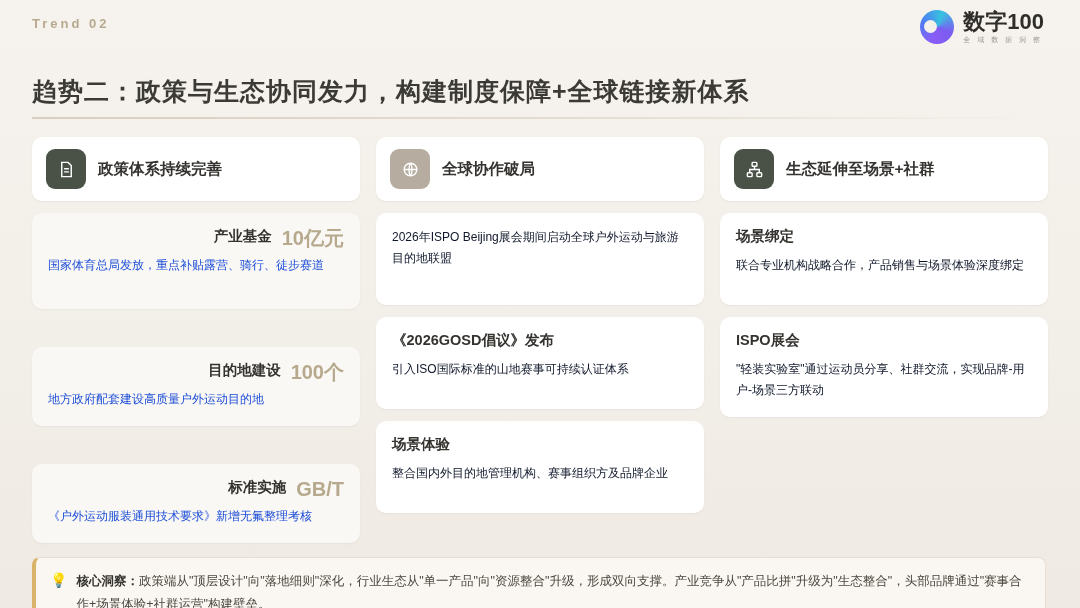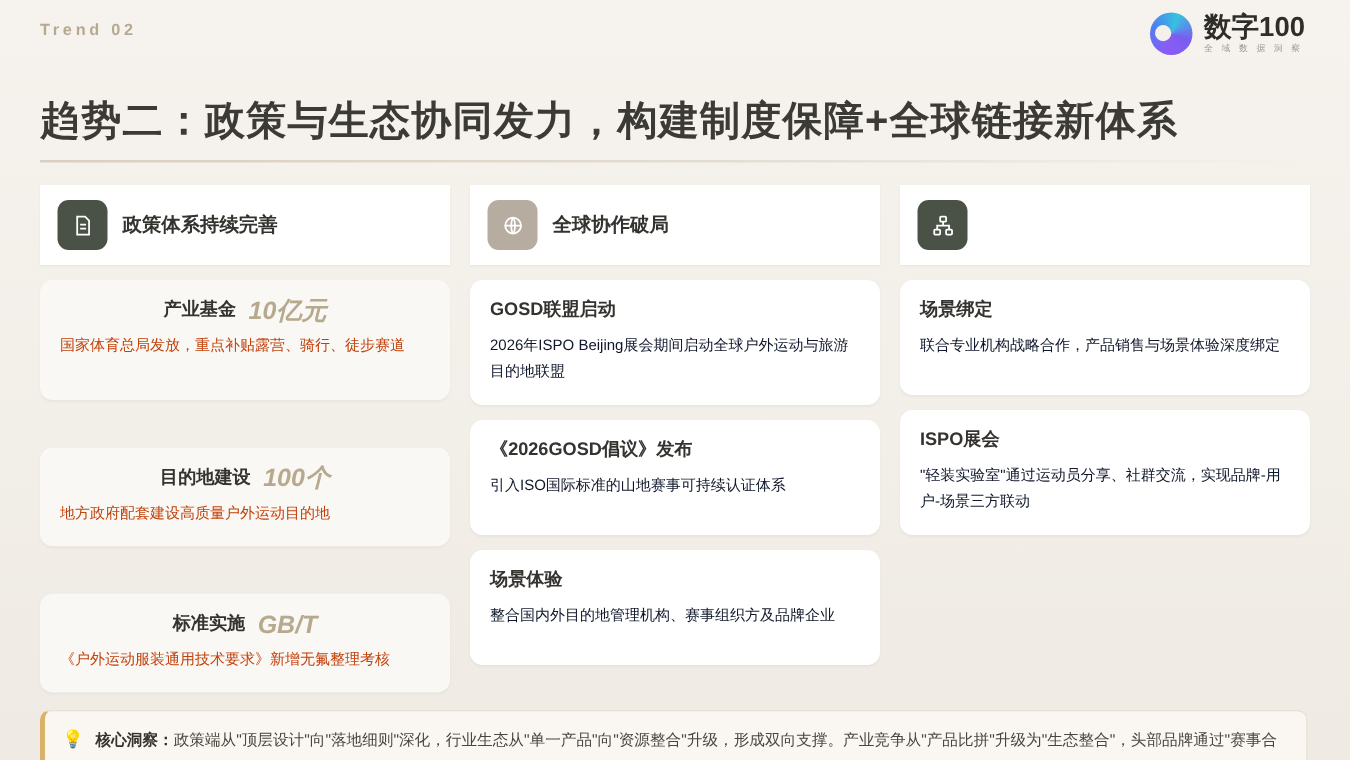--- a/index.html
+++ b/index.html
@@ -18,21 +18,21 @@
     padding: 0 32px;
   }
 
   
   .header { padding-top: 16px; position: relative; }
   .trend-label {
     font-size: 13px; letter-spacing: 3px; color: #b7a98f;
     font-weight: 700; margin-bottom: 8px;
   }
   .title {
-    font-size: 32px; font-weight: 700; color: #3c3a35;
+    font-size: 25px; font-weight: 700; color: #3c3a35;
     letter-spacing: 1px;
     margin-top: 44px;
   }
   .title-underline {
     margin-top: 9px;
     height: 2px; width: 1014px;
     background: linear-gradient(90deg,#d8cfc0 0%, #e4ddd2 55%, rgba(228,221,210,0) 100%);
   }
 
   .logo {
@@ -59,51 +59,51 @@
   
   .columns {
     display: flex; gap: 16px;
     margin-top: 18px;
   }
   .col { width: 330px; display: flex; flex-direction: column; gap: 12px; }
 
   .col-head {
     display: flex; align-items: center; gap: 12px;
     background: #ffffff;
-    border-radius: 0;
+    border-radius: 10px;
     padding: 12px 14px;
     box-shadow: 0 1px 2px rgba(120,110,95,.08);
   }
   .col-head .badge {
     width: 40px; height: 40px; border-radius: 9px;
     display:flex; align-items:center; justify-content:center;
     color: #fff; flex: 0 0 auto;
   }
   .badge-a { background: #4a5248; }
   .badge-b { background: #b6ada0; }
   .badge-c { background: #4a5248; }
   .col-head .htxt { font-size: 15.5px; font-weight: 700; color: #35332f; }
 
   .card {
     background: #ffffff;
     border-radius: 10px;
     padding: 14px 16px 16px 16px;
     box-shadow: 0 1px 2px rgba(120,110,95,.07);
   }
   .card.tall-a1 { min-height: 96px; }
-  .card-row { display: flex; align-items: flex-start; justify-content: center; gap: 10px;}
+  .card-row { display: flex; align-items: flex-start; justify-content: flex-end; gap: 10px;}
   .card-title { font-size: 14.5px; font-weight: 700; color: #35332f; margin-bottom: 9px; }
   .card-metric {
-    font-size: 20px; font-weight: 700; font-style: italic;
+    font-size: 20px; font-weight: 700; 
     color: #b6a98e; white-space: nowrap; line-height: 1.1;
   }
   .card-desc { font-size: 12px; color: #0f172a; line-height: 1.75; }
 
   .col-a .card { background: #faf8f4; }
-  .col-a .card-desc { color: #c2410c; }
+  .col-a .card-desc { color: #1d4ed8; }
 
   
   .col-a .card:nth-of-type(1) { padding-bottom: 18px; }
   .sp-a { height: 14px; }
   .col-b .card { min-height: 92px; }
   .col-c .card { min-height: 92px; }
 
   
   .insight {
     margin-top: 14px;
@@ -185,21 +185,20 @@
         <div class="badge badge-b">
           <svg width="19" height="19" viewBox="0 0 24 24" fill="none" stroke="#fff" stroke-width="1.8">
             <circle cx="12" cy="12" r="8"></circle>
               <path d="M4 12h16M12 4c2.5 3 2.5 13 0 16M12 4c-2.5 3-2.5 13 0 16"></path>
           </svg>
         </div>
         <div class="htxt">全球协作破局</div>
       </div>
 
       <div class="card">
-        <div class="card-title">GOSD联盟启动</div>
         <div class="card-desc">2026年ISPO Beijing展会期间启动全球户外运动与旅游目的地联盟</div>
       </div>
 
       <div class="card">
         <div class="card-title">《2026GOSD倡议》发布</div>
         <div class="card-desc">引入ISO国际标准的山地赛事可持续认证体系</div>
       </div>
 
       <div class="card">
         <div class="card-title">场景体验</div>
@@ -210,20 +209,21 @@
     <div class="col col-c">
       <div class="col-head">
         <div class="badge badge-c">
           <svg width="19" height="19" viewBox="0 0 24 24" fill="none" stroke="#fff" stroke-width="1.8">
             <rect x="9" y="3" width="6" height="5" rx="1"></rect>
             <rect x="3" y="16" width="6" height="5" rx="1"></rect>
             <rect x="15" y="16" width="6" height="5" rx="1"></rect>
             <path d="M12 8v4M6 16v-4h12v4"></path>
           </svg>
         </div>
+        <div class="htxt">生态延伸至场景+社群</div>
       </div>
 
 
       <div class="card">
         <div class="card-title">场景绑定</div>
         <div class="card-desc">联合专业机构战略合作，产品销售与场景体验深度绑定</div>
       </div>
 
       <div class="card">
         <div class="card-title">ISPO展会</div>

